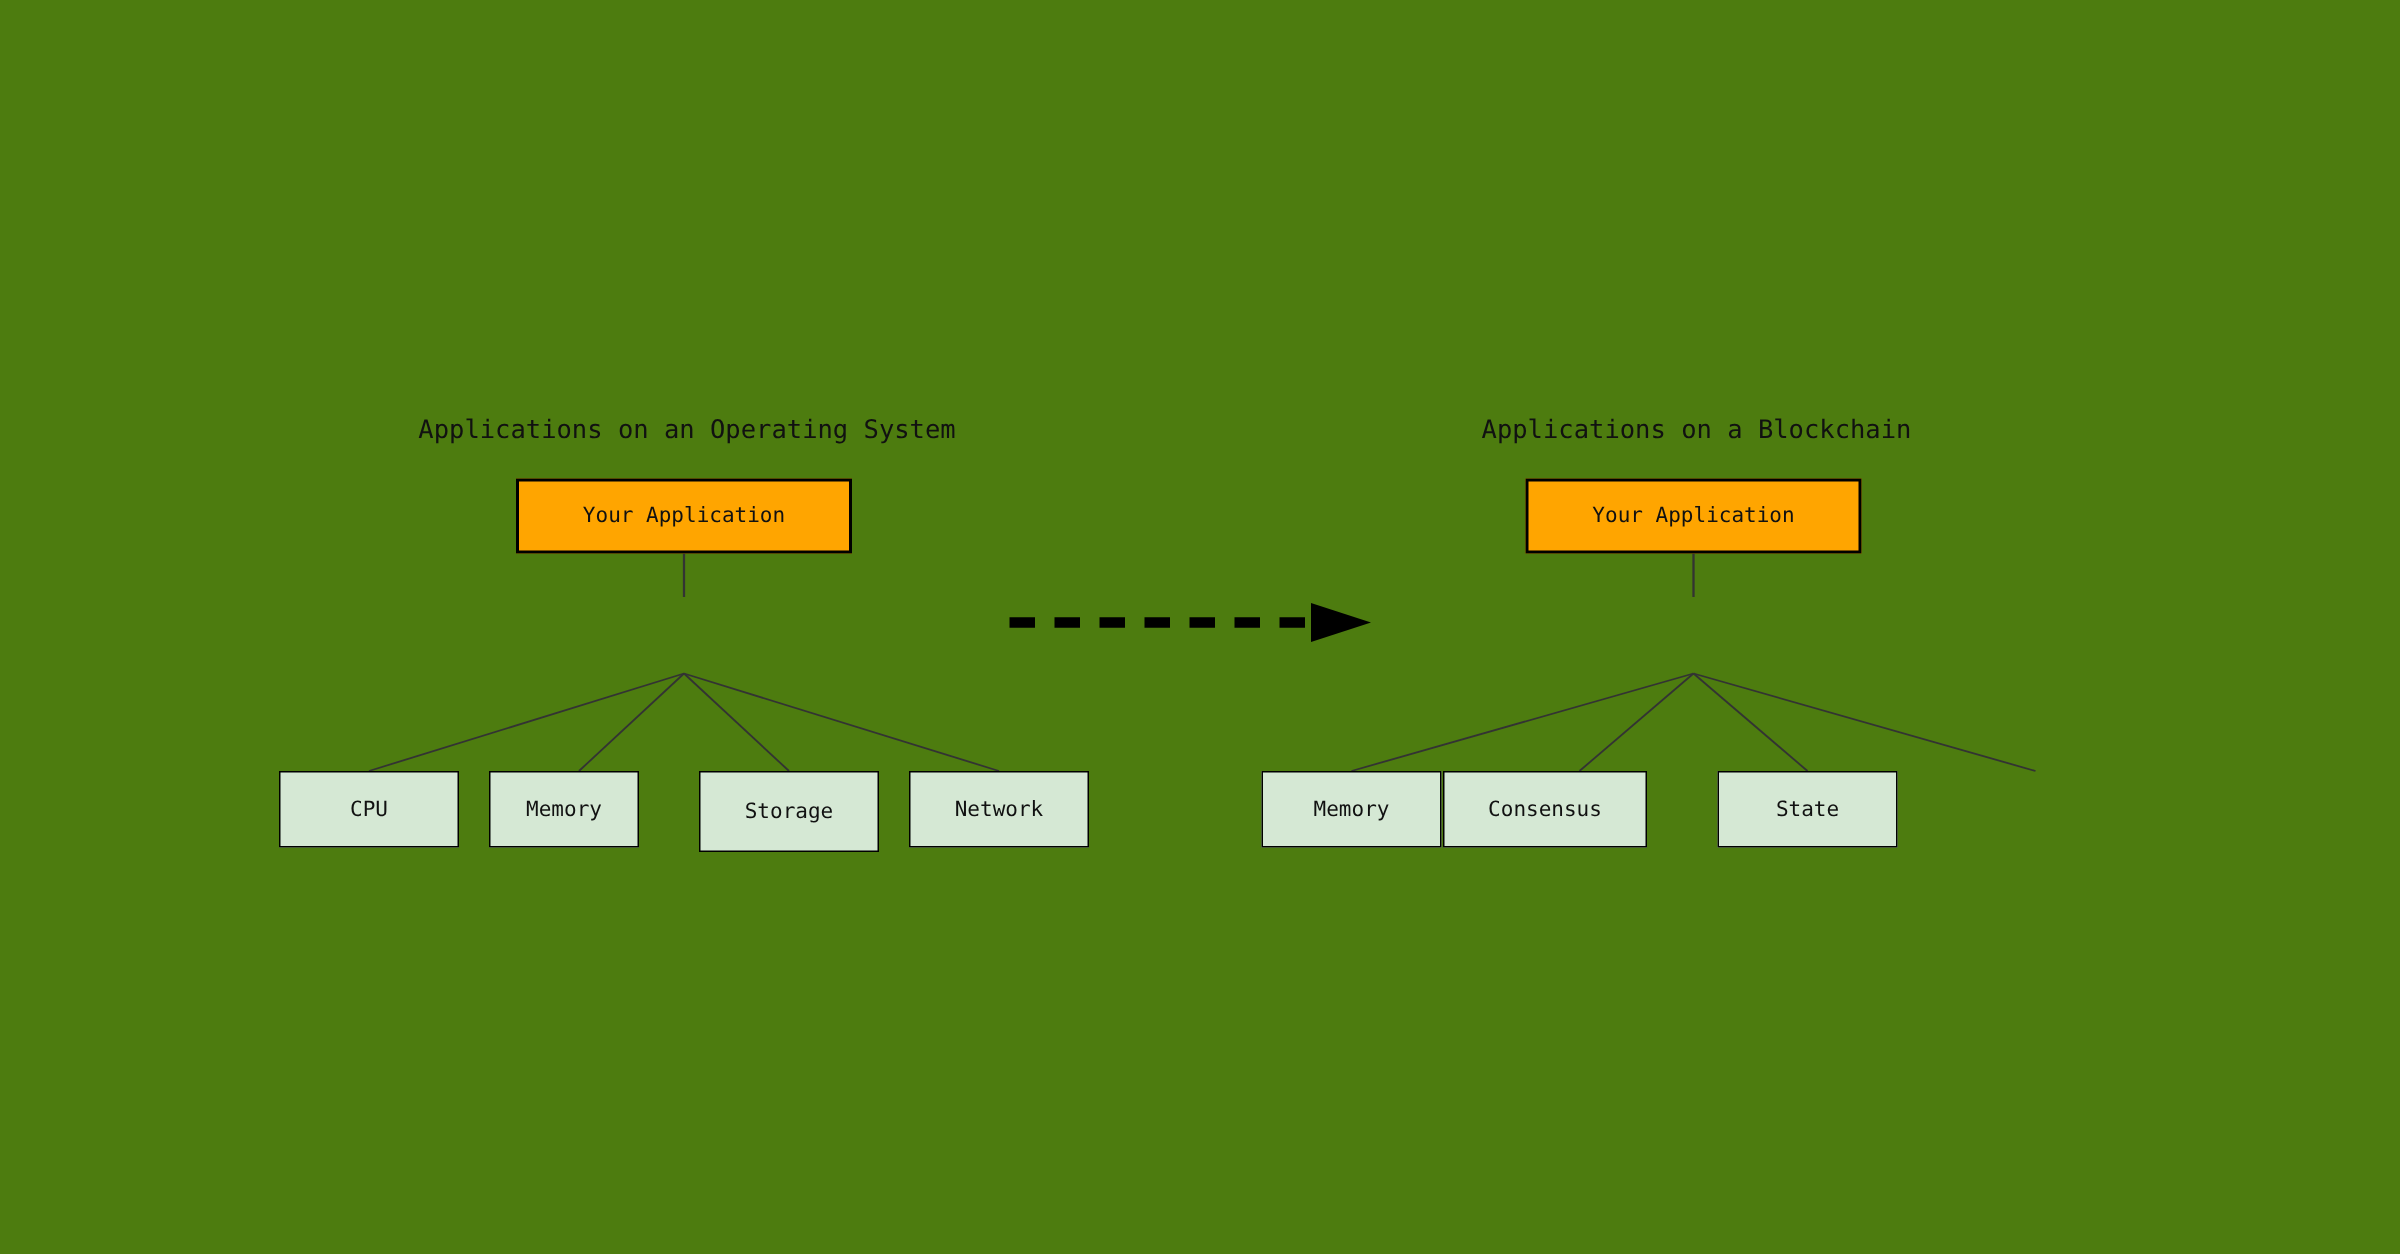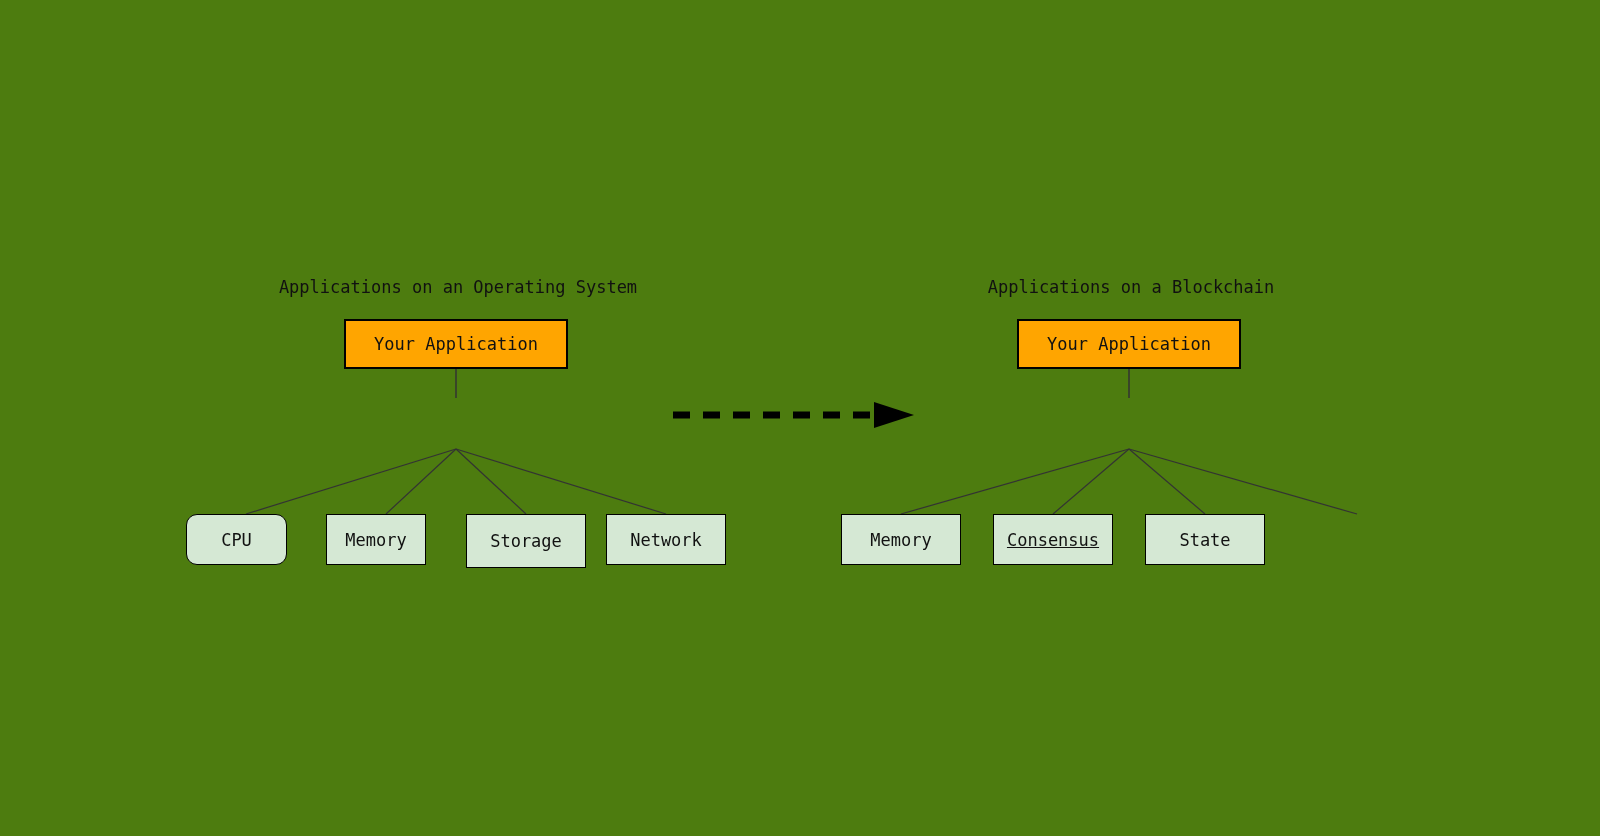--- a/index.html
+++ b/index.html
@@ -30,48 +30,48 @@
     line-height: 20px;
     white-space: nowrap;
     color: #111111;
   }
   .node {
     position: absolute;
     box-sizing: border-box;
     display: flex;
     align-items: center;
     justify-content: center;
-    font-size: 17px;
+    font-size: 14px;
     white-space: nowrap;
   }
   .node-app {
     background: #FFA500;
     border: 2px solid #000000;
   }
   .node-mid {
     background: #CFE2F3;
     border: 2px solid #000000;
   }
   .node-leaf {
     background: #D5E8D4;
     border: 1.5px solid #000000;
   }
   
   .l-app  { left: 344px;  top: 319px; width: 224px; height: 50px; }
   .l-mid  { left: 344px;  top: 398px; width: 224px; height: 51px; }
-  .l-leaf-0 { left: 186px; top: 514px; width: 101px; height: 51px; border-radius: 11px; }
+  .l-leaf-0 { left: 186px; top: 514px; width: 120px; height: 51px; }
   .l-leaf-1 { left: 326px; top: 514px; width: 100px; height: 51px; }
   .l-leaf-2 { left: 466px; top: 514px; width: 120px; height: 54px; }
   .l-leaf-3 { left: 606px; top: 514px; width: 120px; height: 51px; text-align: right; }
   .l-title { left: 458px; }
   
   .r-app  { left: 1017px; top: 319px; width: 224px; height: 50px; }
   .r-mid  { left: 1017px; top: 398px; width: 224px; height: 51px; }
   .r-leaf-0 { left: 841px;  top: 514px; width: 120px; height: 51px; }
-  .r-leaf-1 { left: 993px;  top: 514px; width: 120px; height: 51px; text-decoration: underline; }
+  .r-leaf-1 { left: 962px;  top: 514px; width: 136px; height: 51px; }
   .r-leaf-2 { left: 1145px; top: 514px; width: 120px; height: 51px; align-items: center; }
   .r-leaf-3 { left: 1297px; top: 514px; width: 120px; height: 51px; }
   .r-title { left: 1131px; }
 </style>
 </head>
 <body>
 
 <div class="canvas">
 
   <svg class="wires" width="1600" height="836" viewBox="0 0 1600 836">

